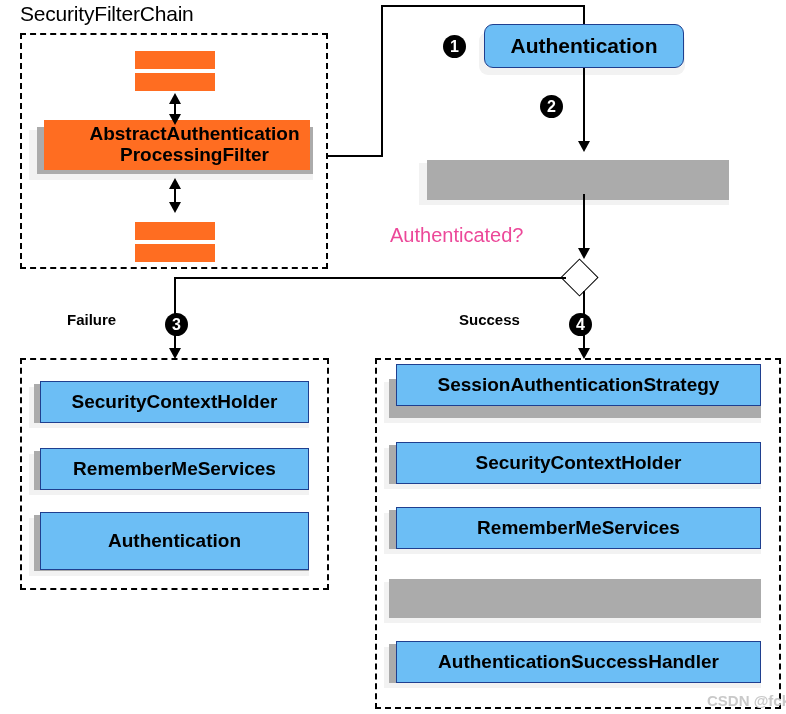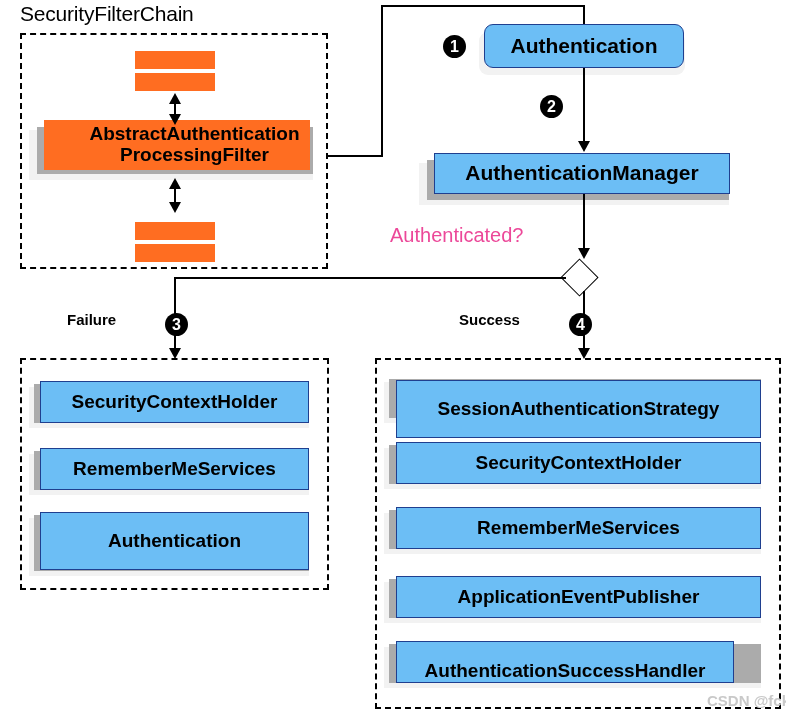--- a/index.html
+++ b/index.html
@@ -196,23 +196,20 @@
 
   <div class="abs line-v" style="left:576px; top:68px; height:80px;"></div>
   <div class="abs arrow-down" style="left:571px; top:141px;"></div>
 
   <div class="abs step-badge" style="left:533px; top:95px;">
     <span>2</span>
   </div>
 
   <div class="abs node-shadow2" style="left:412px; top:163px; width:310px; height:42px;"></div>
   <div class="abs node-shadow" style="left:420px; top:160px; width:302px; height:40px;"></div>
-  <div class="abs node" style="left:427px; top:153px; width:296px; height:41px; font-size:21px;">
-    <span>AuthenticationManager</span>
-  </div>
 
   <div class="abs line-v" style="left:576px; top:194px; height:58px;"></div>
   <div class="abs arrow-down" style="left:571px; top:248px;"></div>
 
   <div class="abs plain-label" style="left:383px; top:224px;">Authenticated?</div>
 
   <div class="abs diamond" style="left:559px; top:264px;"></div>
 
   <div class="abs line-h" style="left:167px; top:277px; width:392px;"></div>
   <div class="abs line-v" style="left:167px; top:277px; height:78px;"></div>
@@ -250,43 +247,40 @@
   <div class="abs node" style="left:33px; top:512px; width:269px; height:58px; font-size:19px;">
     <span>
       <span>Authentication</span><br>
     </span>
   </div>
 
   <div class="abs dashed-group" style="left:368px; top:358px; width:406px; height:351px;"></div>
 
   <div class="abs node-shadow2" style="left:377px; top:382px; width:377px; height:41px;"></div>
   <div class="abs node-shadow" style="left:382px; top:379px; width:372px; height:39px;"></div>
-  <div class="abs node" style="left:389px; top:380px; width:365px; height:58px; font-size:19px;">
+  <div class="abs node" style="left:389px; top:364px; width:365px; height:42px; font-size:19px;">
     <span>SessionAuthenticationStrategy</span>
   </div>
 
   <div class="abs node-shadow2" style="left:377px; top:448px; width:377px; height:41px;"></div>
   <div class="abs node-shadow" style="left:382px; top:445px; width:372px; height:39px;"></div>
   <div class="abs node" style="left:389px; top:442px; width:365px; height:42px; font-size:19px;">
     <span>SecurityContextHolder</span>
   </div>
 
   <div class="abs node-shadow2" style="left:377px; top:513px; width:377px; height:41px;"></div>
   <div class="abs node-shadow" style="left:382px; top:510px; width:372px; height:39px;"></div>
   <div class="abs node" style="left:389px; top:507px; width:365px; height:42px; font-size:19px;">
     <span>RememberMeServices</span>
   </div>
 
   <div class="abs node-shadow2" style="left:377px; top:582px; width:377px; height:41px;"></div>
   <div class="abs node-shadow" style="left:382px; top:579px; width:372px; height:39px;"></div>
-  <div class="abs node" style="left:389px; top:576px; width:365px; height:42px; font-size:19px;">
-    <span>ApplicationEventPublisher</span>
-  </div>
 
   <div class="abs node-shadow2" style="left:377px; top:647px; width:377px; height:41px;"></div>
   <div class="abs node-shadow" style="left:382px; top:644px; width:372px; height:39px;"></div>
-  <div class="abs node" style="left:389px; top:641px; width:338px; height:42px; font-size:19px;align-items:flex-end;">
+  <div class="abs node" style="left:389px; top:641px; width:365px; height:42px; font-size:19px;">
     <span>AuthenticationSuccessHandler</span>
   </div>
 
   <div class="abs watermark" style="left:700px; top:692px;">CSDN @fckey</div>
 
 </div>
 
 </body></html>

